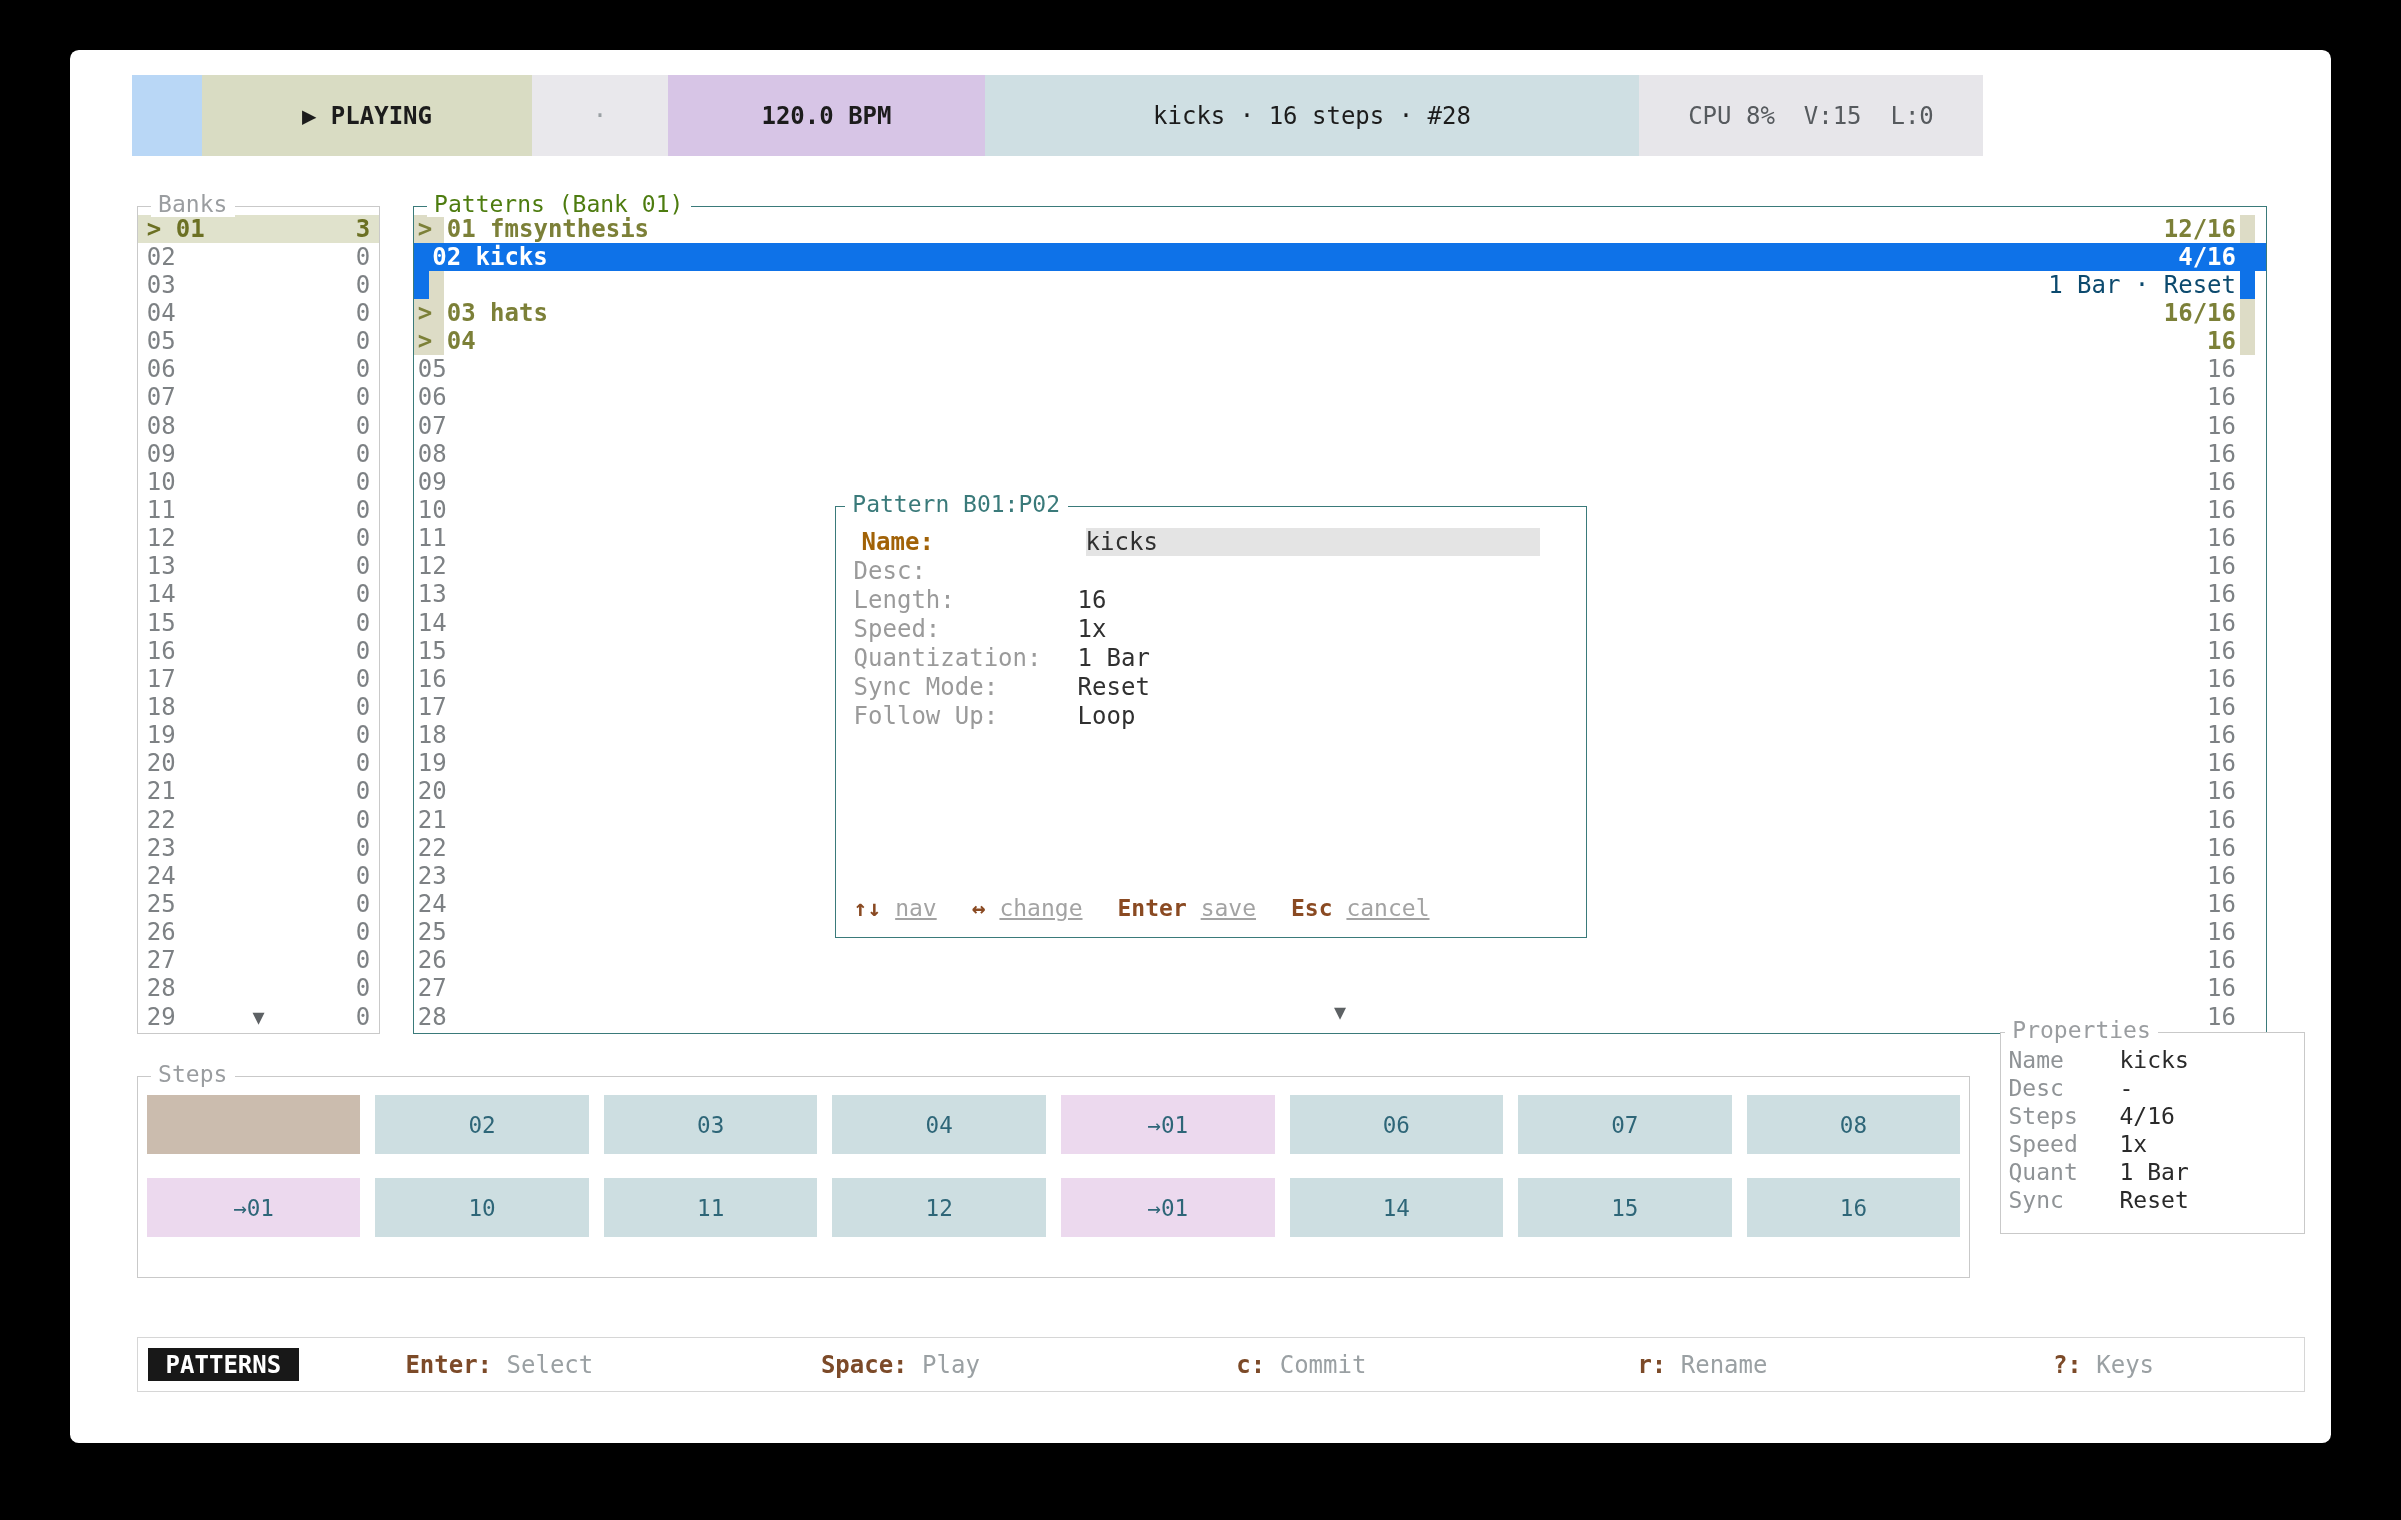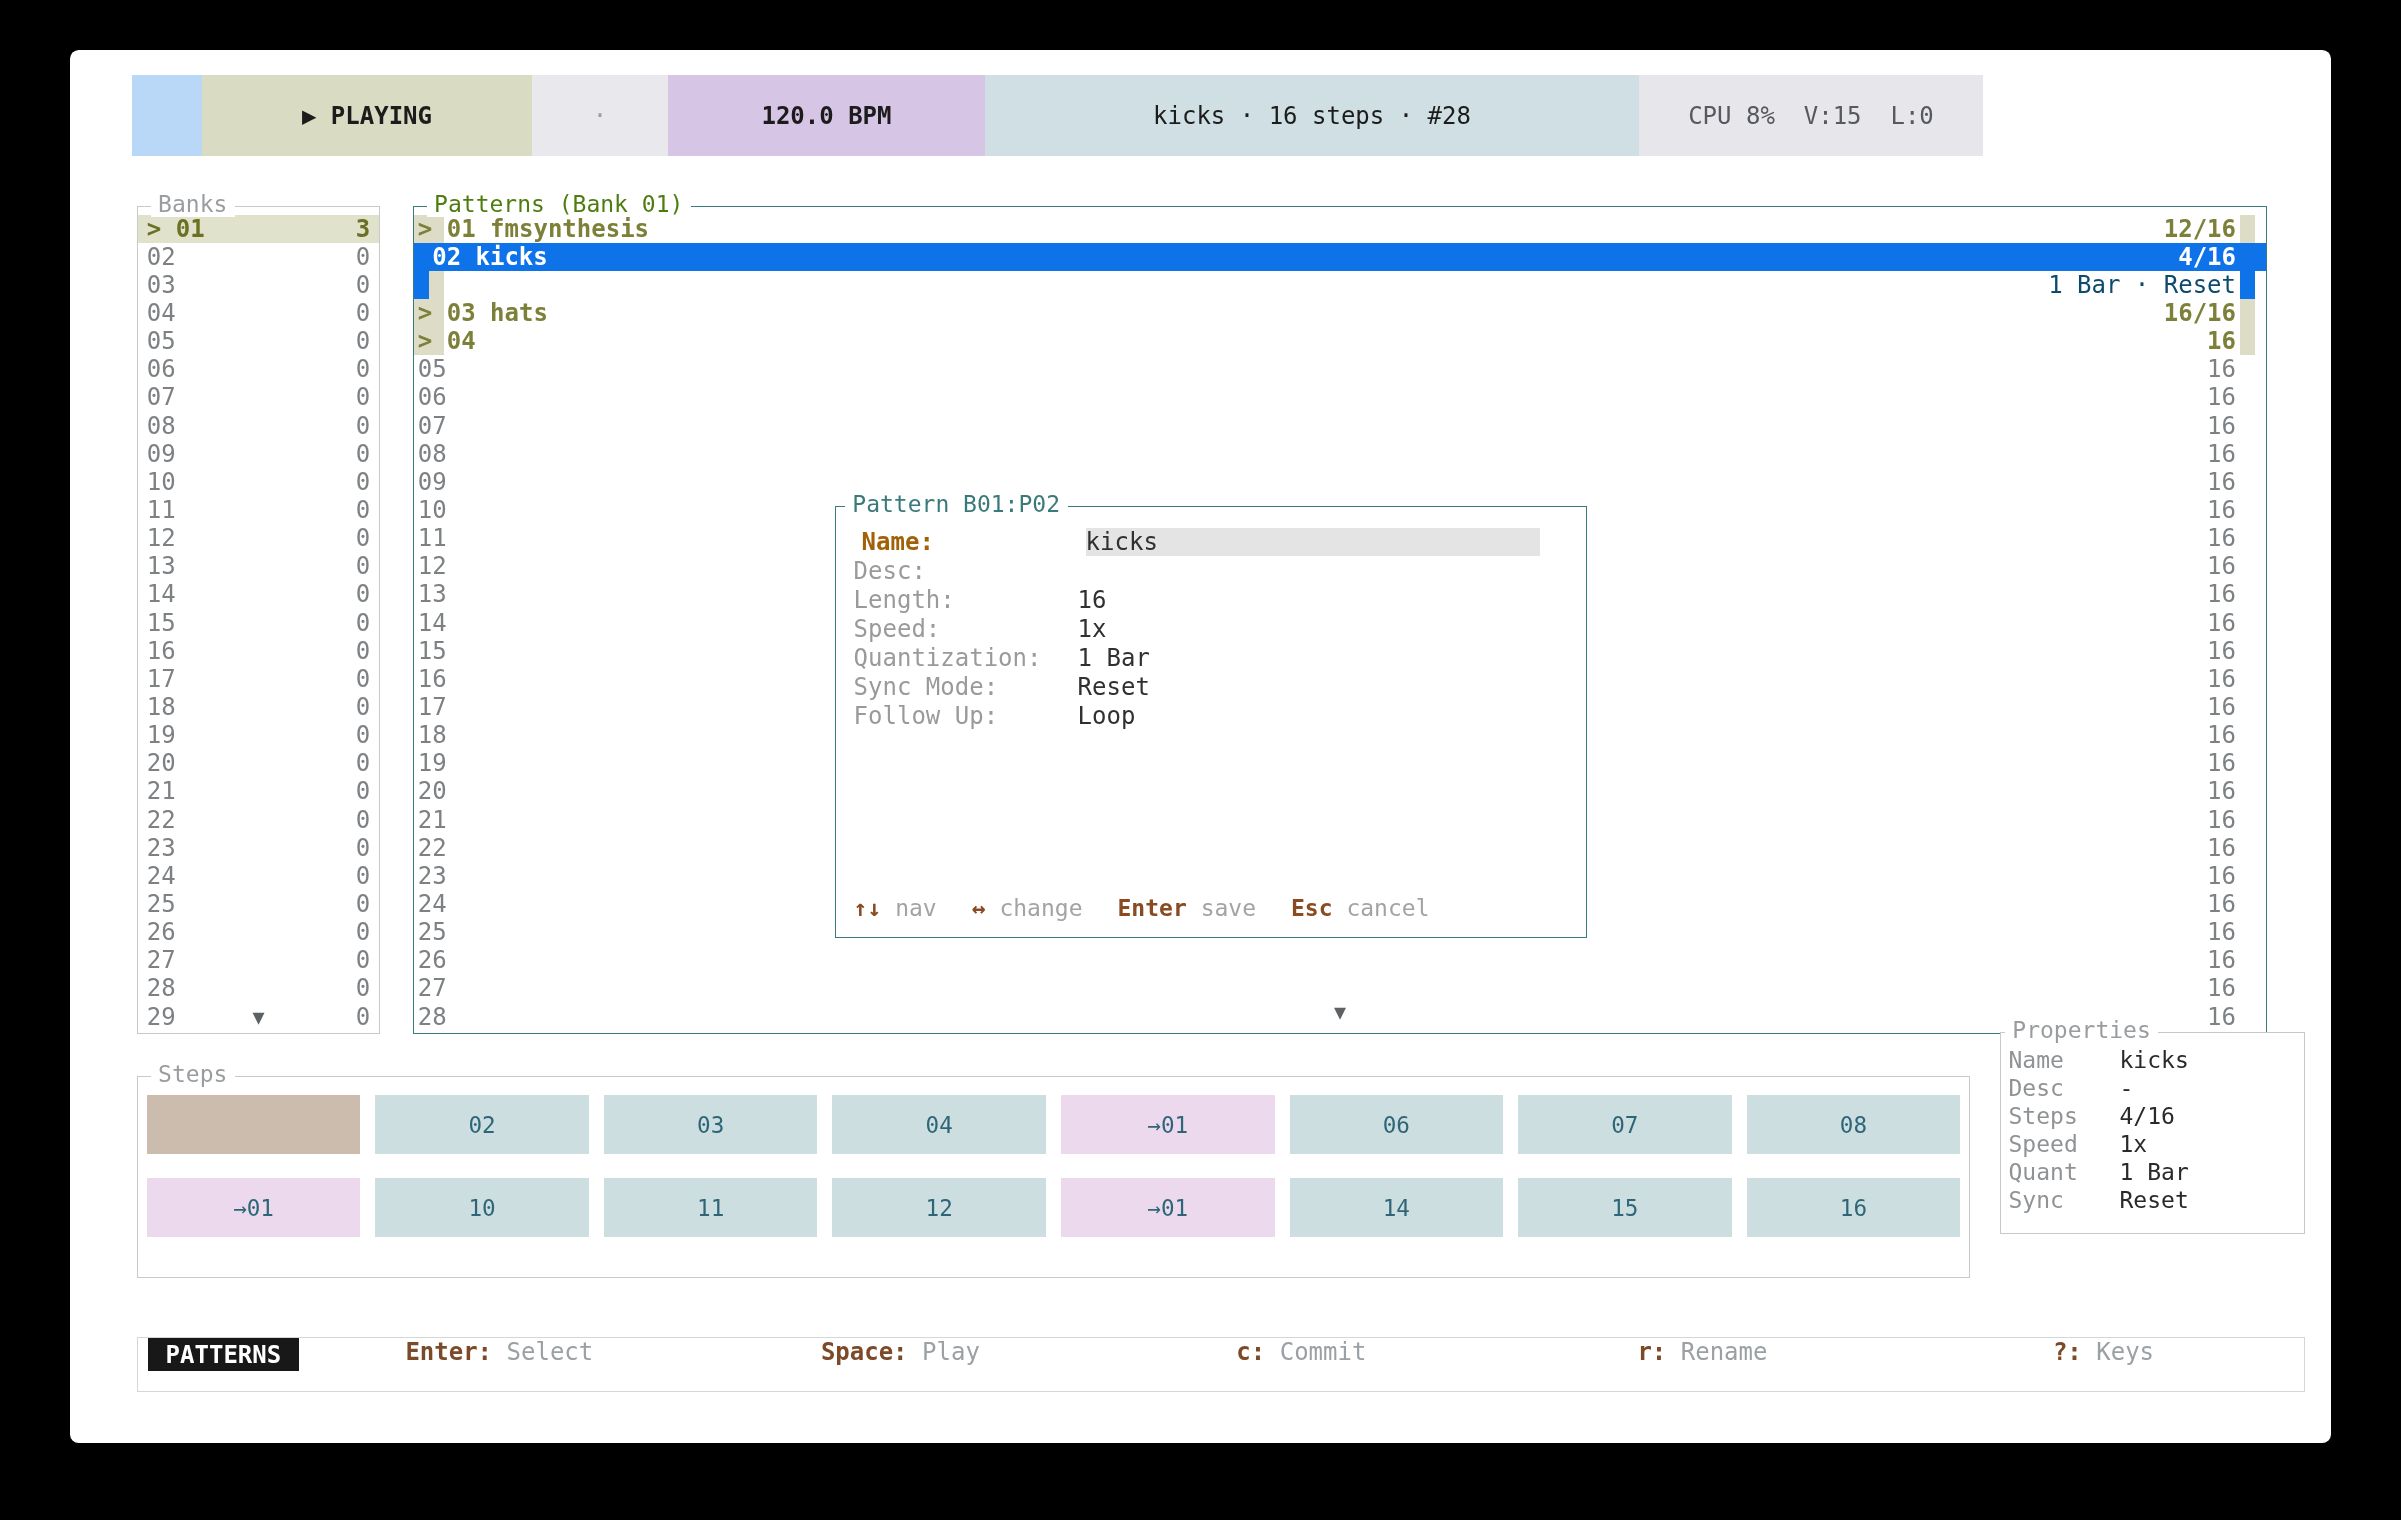--- a/index.html
+++ b/index.html
@@ -63,41 +63,41 @@
   .modal .panel-label{color:#3a7a7a;left:8.8px;}
   .fields{position:absolute;left:0;top:20px;right:0;}
   .field{display:flex;align-items:center;height:29px;padding-left:17.6px;font-size:24px;}
   .flabel{width:224px;color:#9a9a9a;white-space:pre;}
   .fvalue{flex:1;margin-right:46px;color:#303030;white-space:pre;}
   .field.active .flabel{color:#a16207;font-weight:bold;margin-left:8px;}
   .field.active .fvalue{background:#e4e4e4;}
   .dialog-footer{position:absolute;left:17.6px;bottom:16.3px;display:flex;gap:35px;font-size:23px;}
   .dhint{white-space:pre;}
   .dkey{color:#8a4a22;font-weight:bold;}
-  .dlab{color:#a3a3a3;}
+  .dlab{color:#a3a3a3;text-decoration:underline;}
 
   
   .steps{left:67px;top:1026px;width:1831px;height:200px;}
   .step-grid{position:absolute;left:8.8px;right:8.8px;top:18px;display:grid;
              grid-template-columns:repeat(8,1fr);grid-auto-rows:59px;column-gap:15px;row-gap:24px;}
   .step{display:flex;align-items:center;justify-content:center;font-size:22.6px;color:#2e6678;background:#cddee1;}
   .step.hit{background:#ecd9ee;}
   .step.current{background:#cbbcae;}
 
   
   .props{left:1930px;top:982px;width:303px;height:200px;}
   .props .panel-label{left:3.8px;}
   .prop-rows{position:absolute;left:7.5px;top:12.6px;right:3.8px;}
   .prop-row{display:flex;height:28px;align-items:center;font-size:23px;white-space:pre;gap:14px;}
   .plabel{width:97px;color:#8f9396;}
   .pvalue{color:#2a2a2a;}
 
   
   .statusbar{position:absolute;left:67px;top:1287px;width:2166px;height:53px;border:1.3px solid #d6d6d6;
-             display:flex;align-items:flex-start;background:#fff;}
+             display:flex;align-items:center;background:#fff;}
   .mode-badge{margin-left:10px;background:#181818;color:#ffffff;font-size:24px;font-weight:bold;
               padding:2.5px 17.6px;white-space:pre;}
   .hints{flex:1;display:flex;}
   .hint{flex:1;text-align:center;font-size:24px;white-space:pre;}
   .hkey{color:#7c4a28;font-weight:bold;}
   .hlab{color:#9aa0a3;}
 </style>
 </head>
 <body>
 

